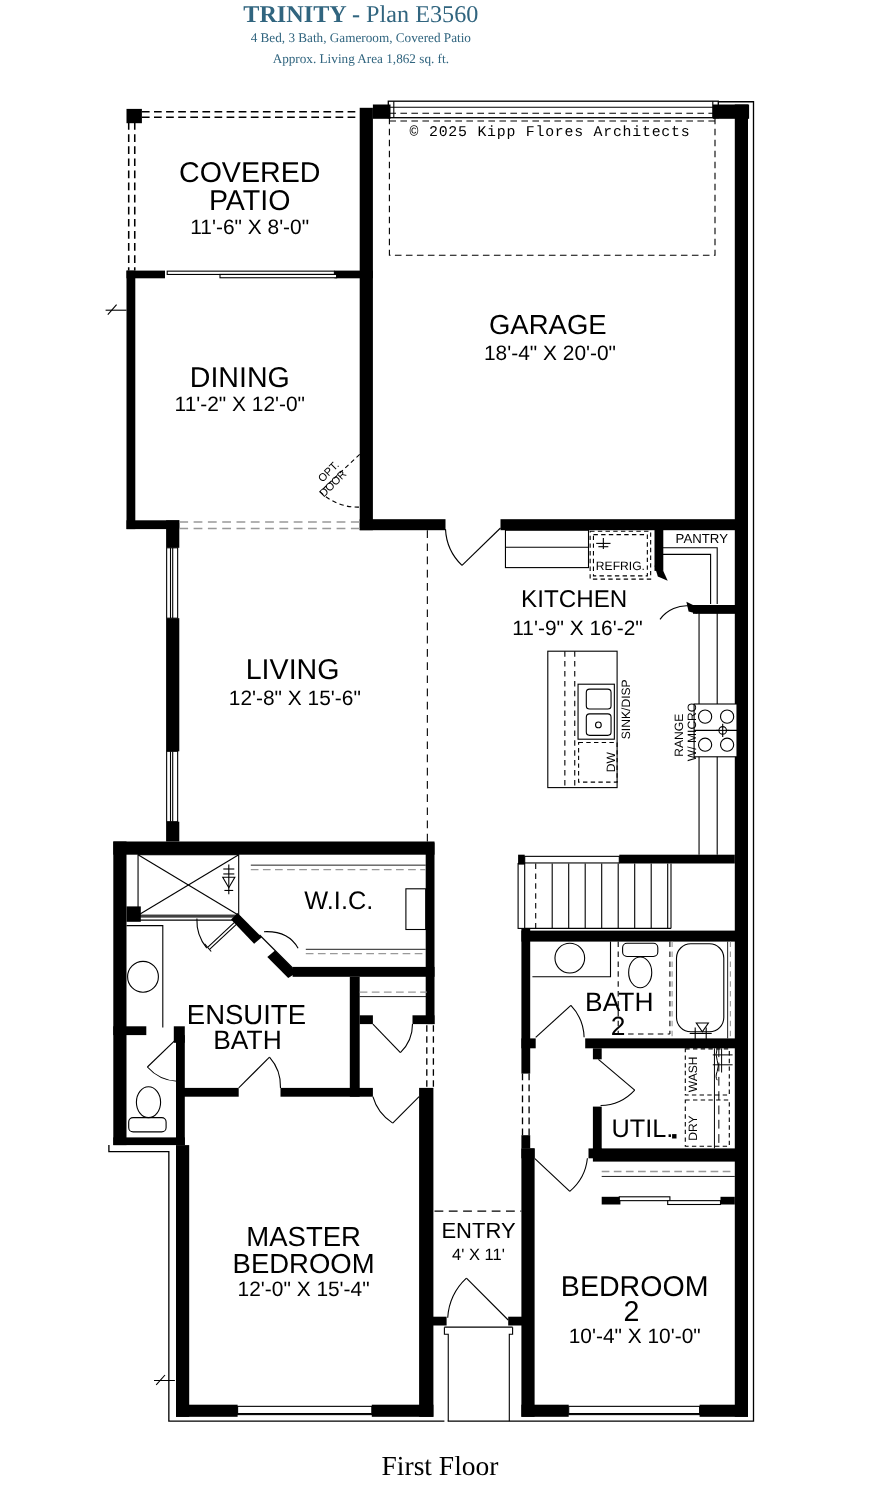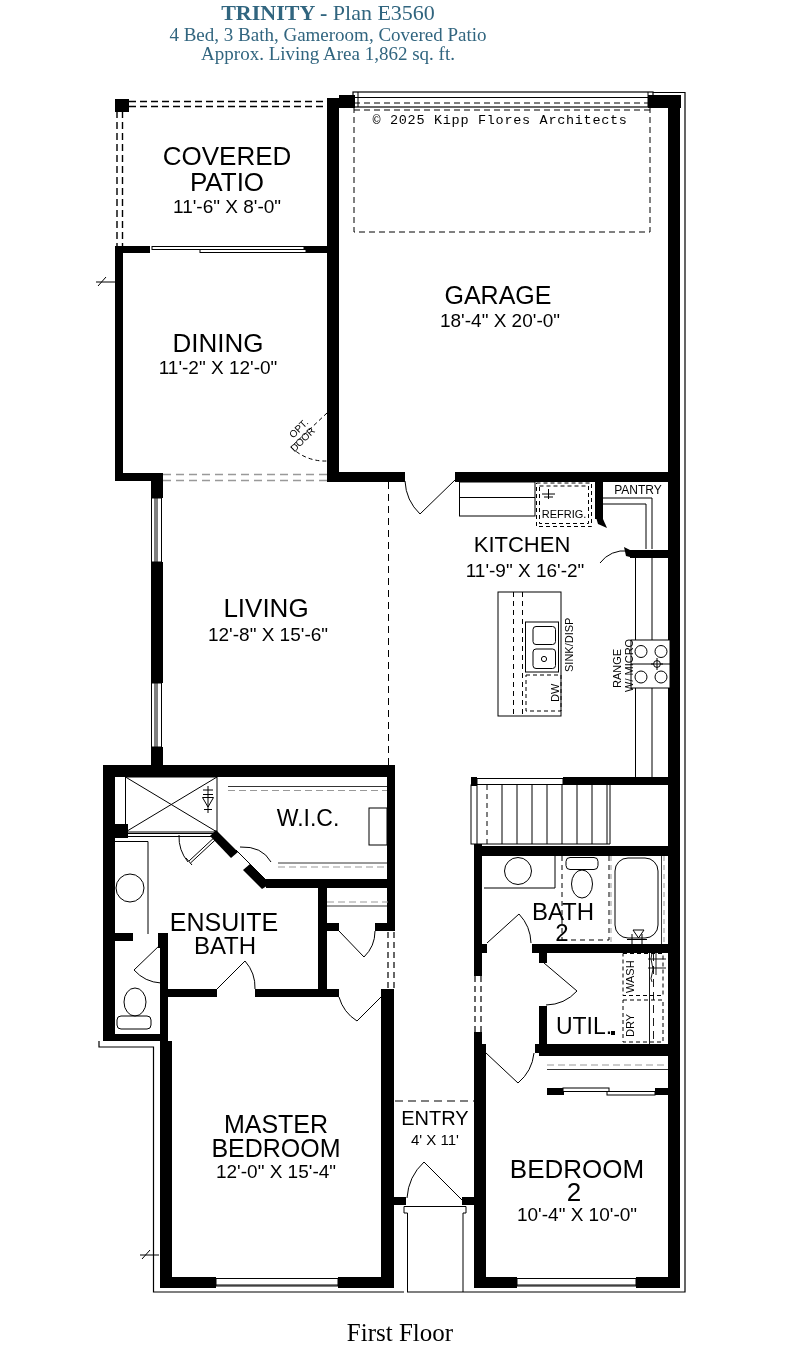--- a/index.html
+++ b/index.html
@@ -1,19 +1,19 @@
 <!DOCTYPE html>
 <html><head>
 <meta charset="utf-8">
 <style>
 html,body{margin:0;padding:0;background:#fff;}
 body{width:800px;height:1356px;position:relative;font-family:"Liberation Sans",sans-serif;}
 #hdr{position:absolute;top:0;left:0;width:656px;text-align:center;color:#31657f;}
 #hdr .l1{font-family:"Liberation Serif",serif;font-size:22px;line-height:24px;margin-top:1px;}
-#hdr .l2{font-family:"Liberation Serif",serif;font-size:19px;line-height:19px;}
+#hdr .l2{font-family:"Liberation Serif",serif;font-size:12px;line-height:19px;}
 svg{position:absolute;top:0;left:0;}
 text{font-family:"Liberation Sans",sans-serif;fill:#000;}
 .rm{font-size:26px;}
 .rm2{font-size:25px;}
 .dim{font-size:19px;}
 </style>
 </head>
 <body>
 
 <div id="hdr">

